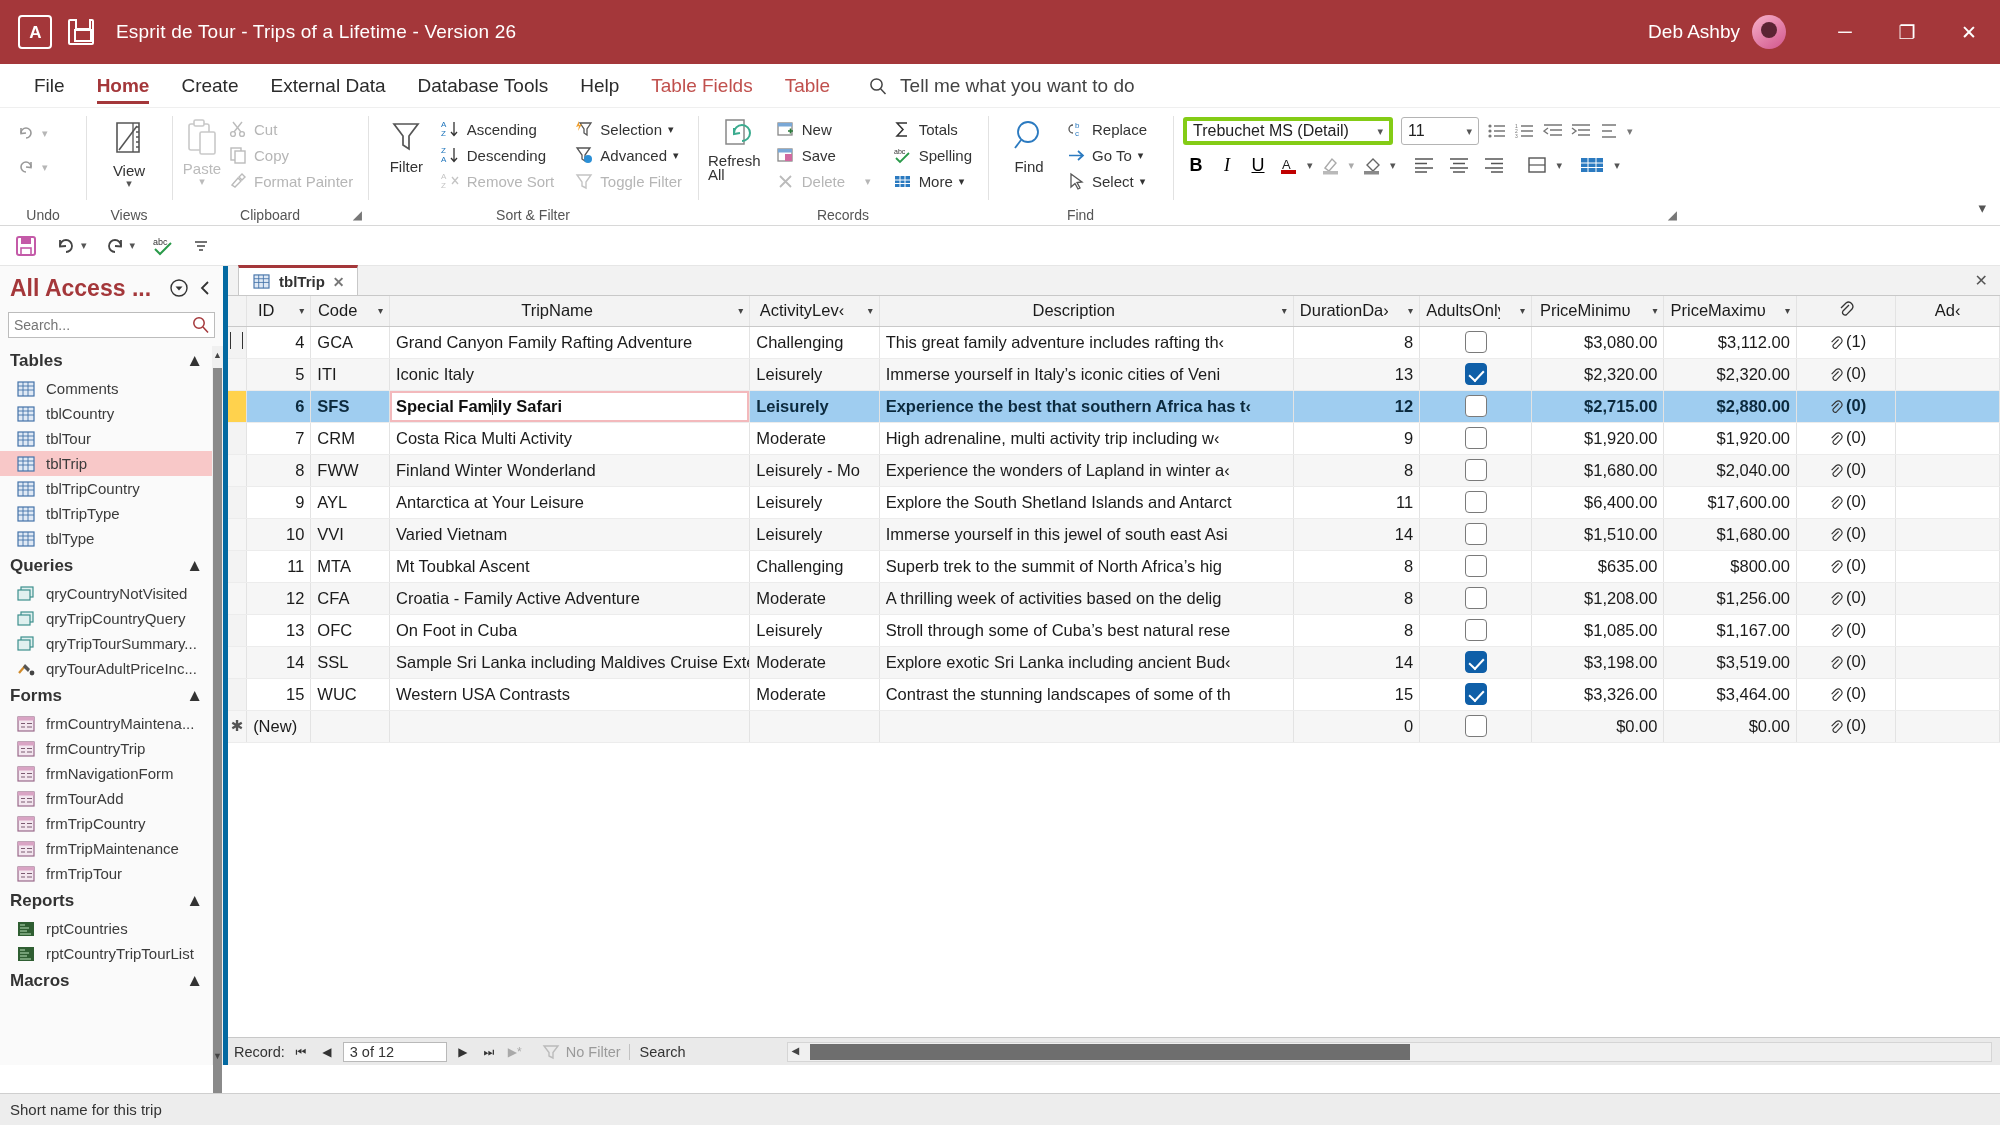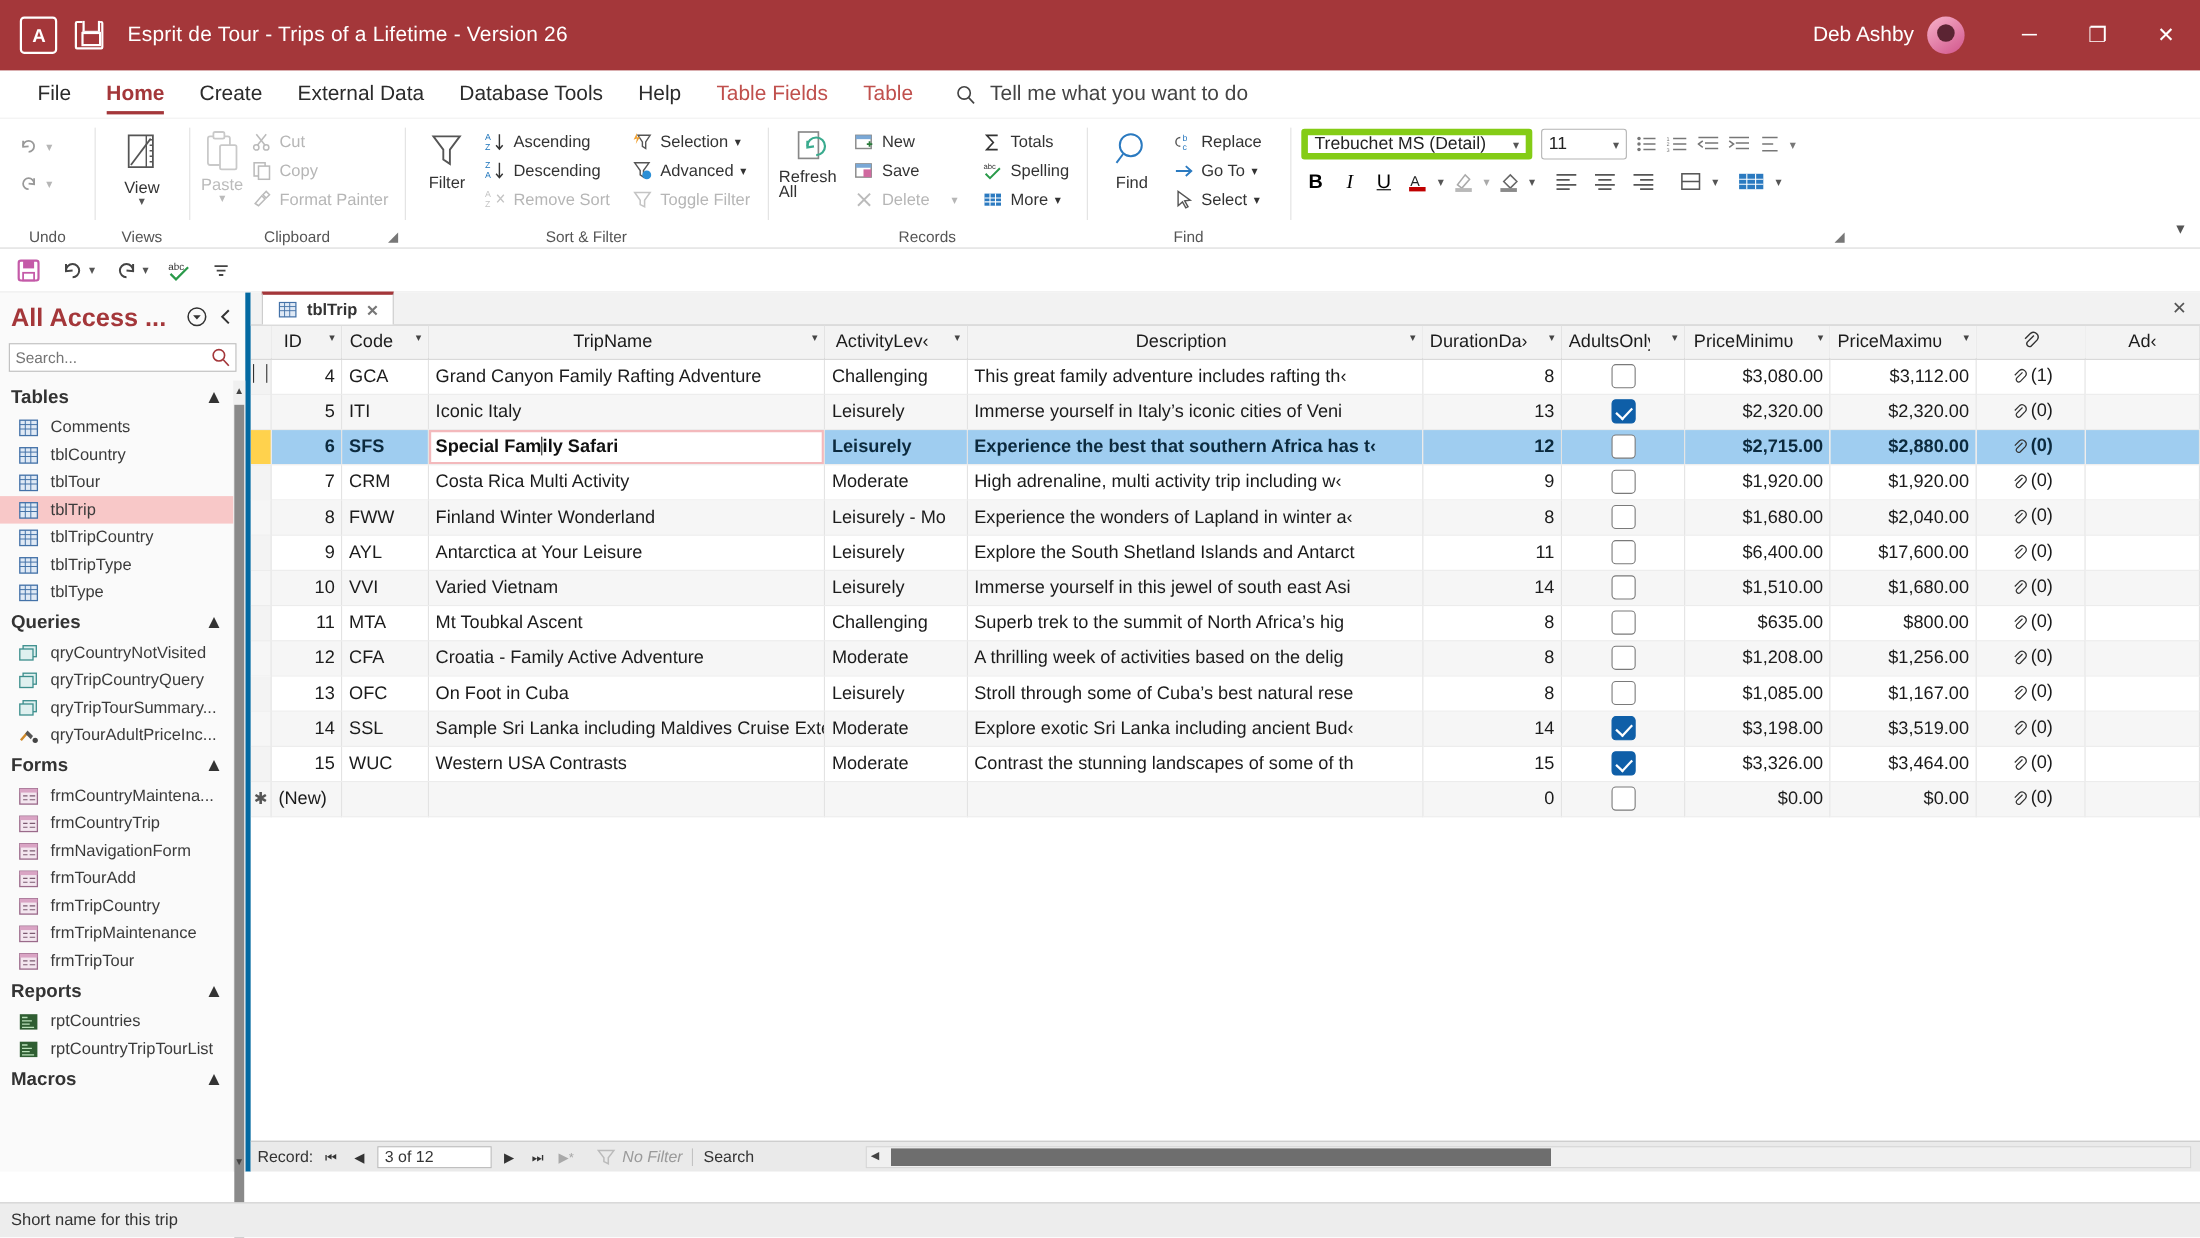--- a/index.html
+++ b/index.html
@@ -152,21 +152,21 @@
   table.ds th, table.ds td {
     font-size: 16.5px; color: #1b1b1b; height: 32px; padding: 0 6px;
     border-right: 1px solid #e3e3e3; border-bottom: 1px solid #ececec;
     white-space: nowrap; overflow: hidden; font-weight: normal;
   }
   table.ds th {
     background: #f3f3f3; border-bottom: 1px solid #c9c9c9; height: 30px;
     text-align: center; position: relative;
   }
   th.hl { background: #ffd24d; }
-  th .hdrflex { display: flex; align-items: flex-start; justify-content: center; width: 100%; gap: 16px; }
+  th .hdrflex { display: flex; align-items: center; justify-content: center; width: 100%; gap: 16px; }
   th .hdrtxt { flex: 1; text-align: center; overflow: hidden; text-overflow: clip; }
   th .hdrcaret { font-size: 10px; color: #444; padding-left: 4px; }
   .col-sel { width: 18px; padding: 0 !important; background: #f3f3f3; border-right: 1px solid #d8d8d8; }
   .col-id   { width: 62px; text-align: right; }
   .col-code { width: 76px; }
   .col-name { width: 348px; }
   .col-act  { width: 125px; }
   .col-desc { width: 400px; }
   .col-dur  { width: 122px; text-align: right; }
   .col-adults { width: 108px; text-align: center; }
@@ -199,21 +199,21 @@
 
   
   .recbar {
     height: 28px; background: #eaeaea; border-top: 1px solid #c8c8c8;
     display: flex; align-items: center; font-size: 14.5px; color: #333;
   }
   .recbar .seg { display: flex; align-items: center; height: 28px; padding: 0 6px; gap: 6px; }
   .recbar .nbtn { width: 20px; text-align: center; color: #333; font-size: 12px; }
   .recbar .nbtn.dim { color: #a9a9a9; }
   .recbar .rnum { border: 1px solid #b9b9b9; background: #fff; height: 20px; min-width: 104px; padding: 0 6px; display: flex; align-items: center; }
-  .recbar .nofilter { color: #9a9a9a; display: flex; align-items: center; gap: 5px; padding-left: 10px; font-style: italic; }
+  .recbar .nofilter { color: #9a9a9a; display: flex; align-items: center; gap: 5px; padding-left: 10px; }
   .recbar .search { border-left: 1px solid #c2c2c2; padding-left: 10px; margin-left: 8px; width: 150px; }
   .hscroll { flex: 1; height: 20px; margin: 0 8px; background: #f0f0f0; position: relative; border: 1px solid #d5d5d5; }
   .hthumb { position: absolute; left: 22px; top: 1px; height: 16px; width: 600px; background: #6e6e6e; }
   .hsa { position: absolute; top: 2px; font-size: 10px; color: #444; }
 
   
   .statusbar {
     position: absolute; left: 0; right: 0; bottom: 0; height: 32px; background: #ededed;
     border-top: 1px solid #cfcfcf; display: flex; align-items: center;
     padding-left: 10px; font-size: 15px; color: #333;
@@ -542,21 +542,21 @@
             <span style="font-size:11px">▾</span>
           </div>
         </div>
       </div>
       <div class="rgroup-label">Find</div>
     </div>
 
     <div class="rgroup" style="width:510px">
       <div class="rgroup-body" style="flex-direction:column;padding-top:6px;align-items:flex-start">
         <div style="display:flex;align-items:center;gap:8px;height:34px">
-          <div style="width:210px;height:28px;border:6px solid #84cc16;border-radius:3px;display:flex;align-items:center;padding:0 6px;justify-content:space-between">
+          <div style="width:210px;height:28px;border:4px solid #84cc16;border-radius:3px;display:flex;align-items:center;padding:0 6px;justify-content:space-between">
             <span style="font-size:16px;color:#222">Trebuchet MS (Detail)</span>
             <span style="font-size:11px;color:#555">▾</span>
           </div>
           <div style="width:78px;height:28px;border:1px solid #b4b4b4;border-radius:3px;display:flex;align-items:center;padding:0 6px;justify-content:space-between">
             <span style="font-size:16px;color:#222">11</span>
             <span style="font-size:11px;color:#555">▾</span>
           </div>
           <span class="ico">
               <svg width="20" height="18" viewBox="0 0 20 18">
                 <circle cx="3" cy="4" r="1.6" fill="#777"></circle>

